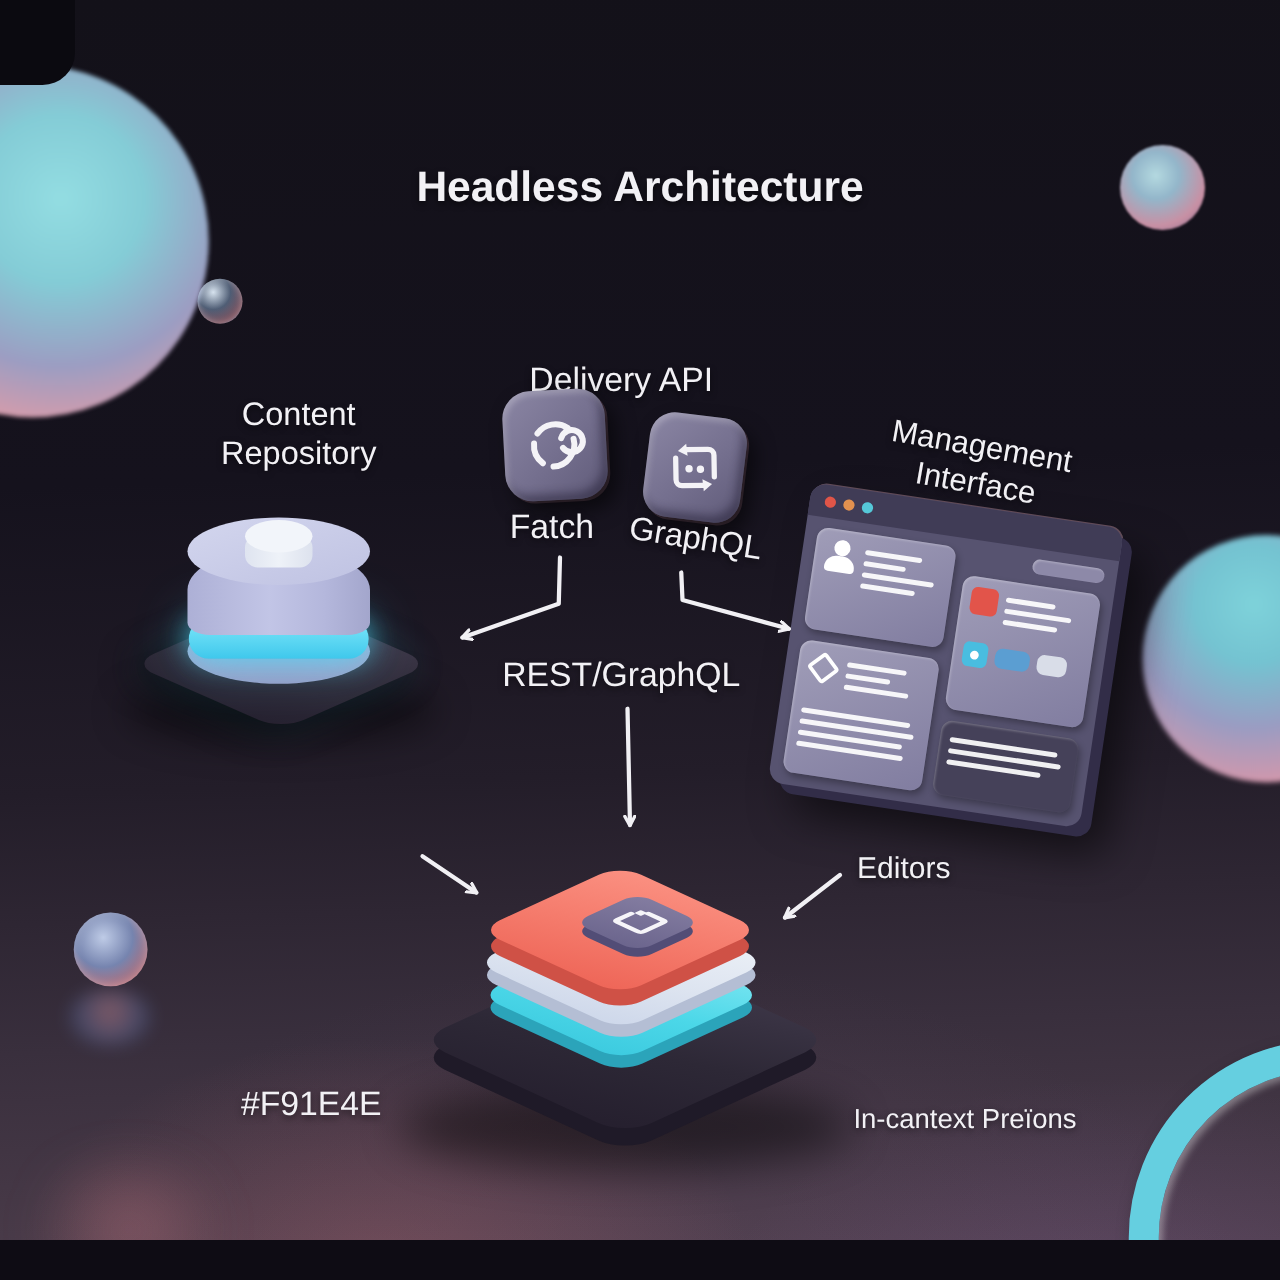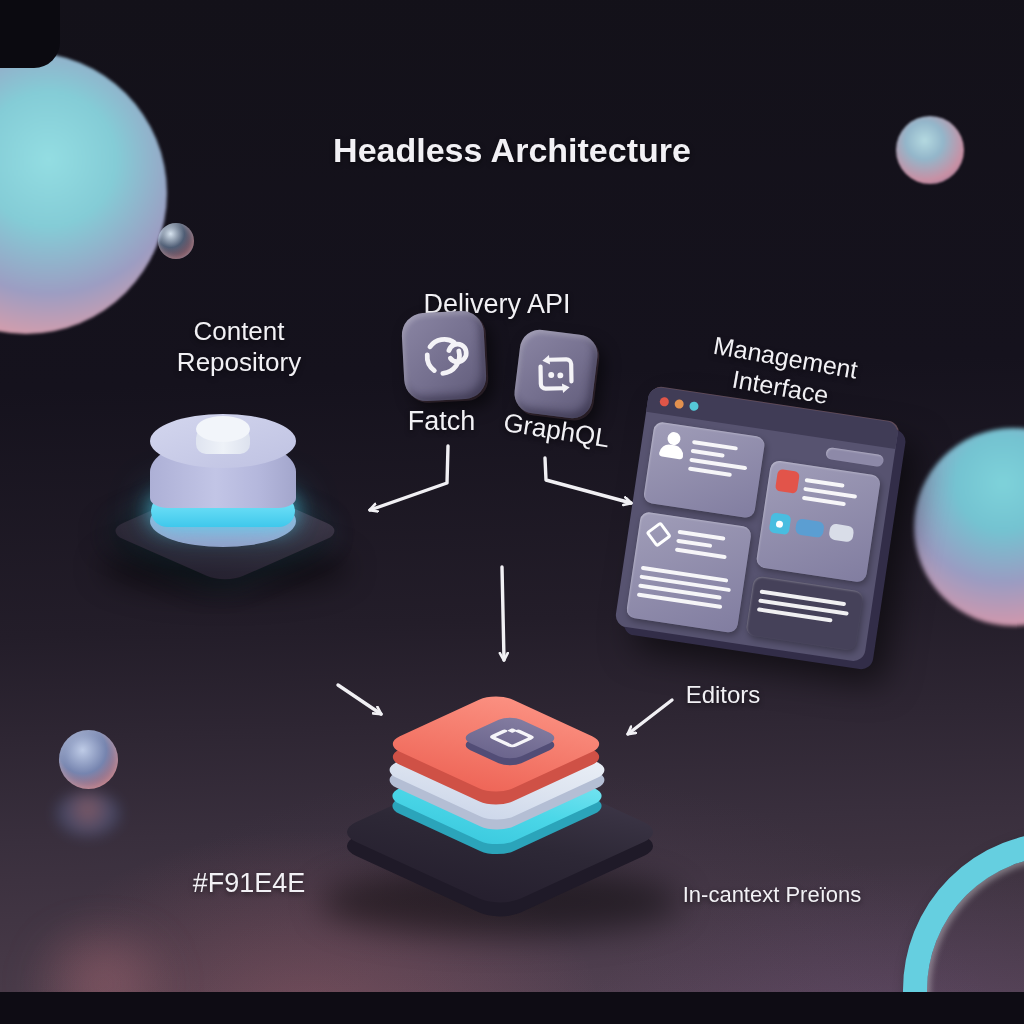--- a/index.html
+++ b/index.html
@@ -237,20 +237,21 @@
         </div>
         <div class="mcard dark" style="flex:1;">
           <div class="mline" style="width:92%;"></div>
           <div class="mline" style="width:96%;"></div>
           <div class="mline" style="width:80%;"></div>
         </div>
       </div>
     </div>
   </div>
 
+  <div class="abs txt center" style="left:397px;top:525px;width:200px;font-size:27px;">REST/GraphQL</div>
 
   <div class="abs txt center" style="left:648px;top:681px;width:150px;font-size:24px;">Editors</div>
 
   <svg class="abs arrows" viewBox="0 0 1024 1024">
     <defs>
       <marker id="ah" markerWidth="12" markerHeight="12" refX="8" refY="5" orient="auto" markerUnits="userSpaceOnUse">
         <path d="M1,1 L8.5,5 L1,9" fill="none" stroke="#f1f0f4" stroke-width="2.6" stroke-linecap="round" stroke-linejoin="round"></path>
       </marker>
     </defs>
     <g fill="none" stroke="#f1f0f4" stroke-width="3.4" stroke-linecap="round" stroke-linejoin="round">

